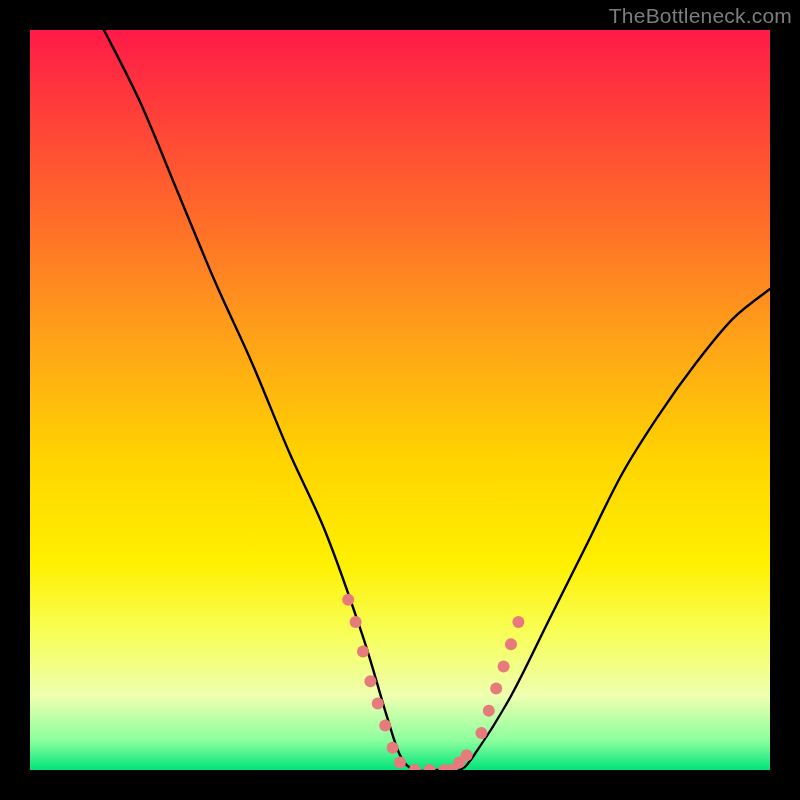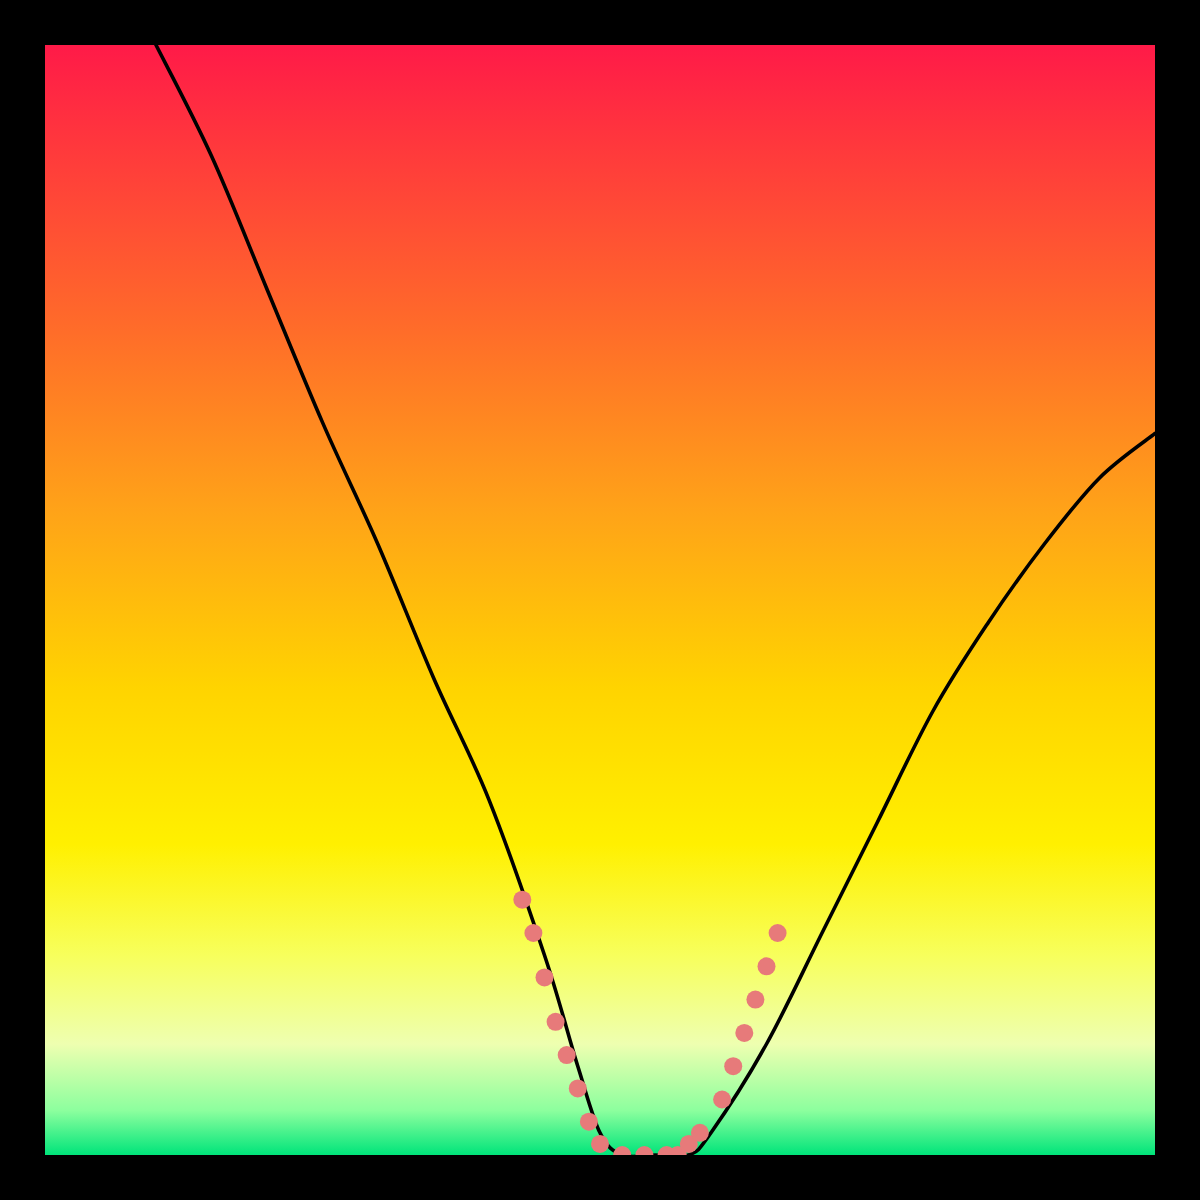--- a/index.html
+++ b/index.html
@@ -51,20 +51,21 @@
     top: 0;
     width: 740px;
     height: 740px;
   }
 </style>
 </head>
 <body>
 
 <div class="frame">
 
+  <div class="watermark">TheBottleneck.com</div>
 
   <div class="plot-area">
     <svg class="curve" viewBox="0 0 740 740" preserveAspectRatio="none">
       <path id="curve-path" fill="none" stroke="#000" stroke-width="2.4" stroke-linecap="round" stroke-linejoin="round" d="M 74.0 0.0 C 80.2 12.3, 98.7 46.9, 111.0 74.0 C 123.3 101.1, 135.7 133.2, 148.0 162.8 C 160.3 192.4, 172.7 223.2, 185.0 251.6 C 197.3 280.0, 209.7 304.6, 222.0 333.0 C 234.3 361.4, 246.7 393.4, 259.0 421.8 C 271.3 450.2, 283.7 472.4, 296.0 503.2 C 308.3 534.0, 323.1 577.2, 333.0 606.8 C 342.9 636.4, 349.0 661.1, 355.2 680.8 C 361.4 700.5, 365.1 715.3, 370.0 725.2 C 374.9 735.1, 378.6 737.5, 384.8 740.0 C 391.0 742.5, 399.6 740.0, 407.0 740.0 C 414.4 740.0, 423.0 742.5, 429.2 740.0 C 435.4 737.5, 435.4 737.5, 444.0 725.2 C 452.6 712.9, 468.7 688.2, 481.0 666.0 C 493.3 643.8, 505.7 616.7, 518.0 592.0 C 530.3 567.3, 542.7 542.7, 555.0 518.0 C 567.3 493.3, 579.7 466.2, 592.0 444.0 C 604.3 421.8, 616.7 403.3, 629.0 384.8 C 641.3 366.3, 653.7 349.0, 666.0 333.0 C 678.3 317.0, 690.7 300.9, 703.0 288.6 C 715.3 276.3, 733.8 263.9, 740.0 259.0"></path>
       <g id="marker-group">
           <circle cx="318.2" cy="569.8" r="6" fill="#e77a7a"></circle>
           <circle cx="325.6" cy="592.0" r="6" fill="#e77a7a"></circle>
           <circle cx="333.0" cy="621.6" r="6" fill="#e77a7a"></circle>
           <circle cx="340.4" cy="651.2" r="6" fill="#e77a7a"></circle>
           <circle cx="347.8" cy="673.4" r="6" fill="#e77a7a"></circle>

